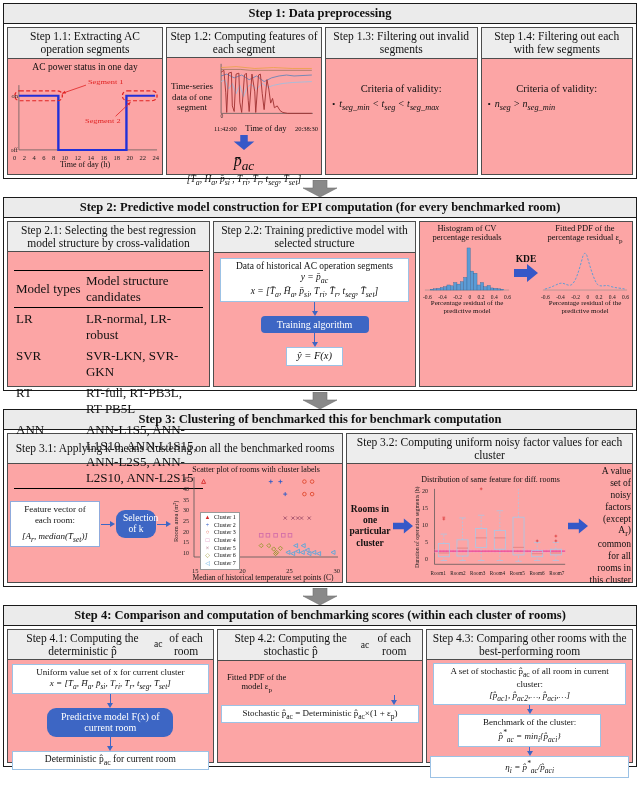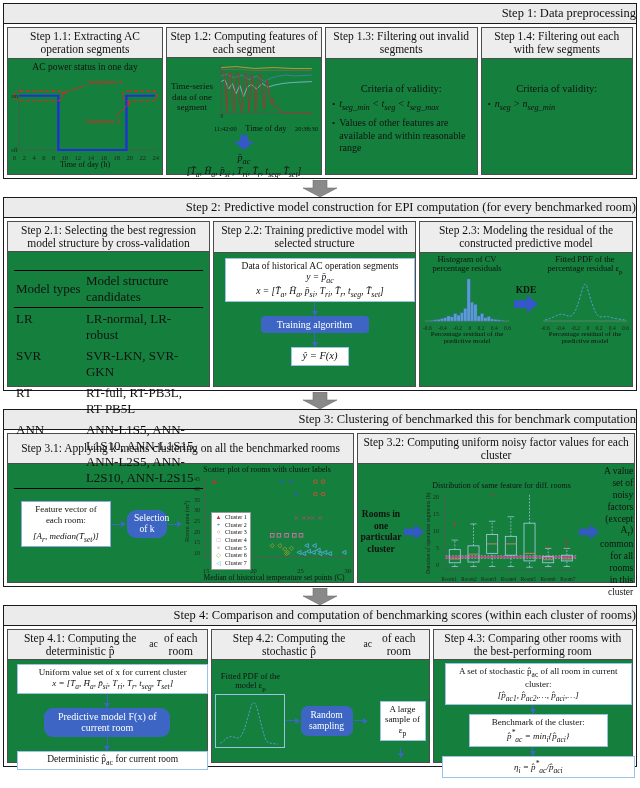--- a/index.html
+++ b/index.html
@@ -1,29 +1,29 @@
 <!DOCTYPE html>
 <html><head>
 <meta charset="utf-8">
 <style>
   html,body{margin:0;padding:0;background:#fff;}
   .page{width:640px;height:788px;box-sizing:border-box;padding:3px 3px;font-family:"Liberation Serif",serif;color:#111;overflow:hidden;}
   *{box-sizing:border-box;}
   .sec{border:1.4px solid #1a1a1a;background:#fff;}
-  .sec-head{background:#ebebeb;border-bottom:1px solid #1a1a1a;text-align:right;font-size:12.5px;padding:2px 0;}
+  .sec-head{background:#ebebeb;border-bottom:1px solid #1a1a1a;text-align:center;font-size:12.5px;padding:2px 0;font-weight:bold;}
   .sec-body{display:flex;gap:3px;padding:3px;}
-  .col{flex:1;border:1px solid #4d4d4d;display:flex;flex-direction:column;background:#15803d;}
+  .col{flex:1;border:1px solid #4d4d4d;display:flex;flex-direction:column;background:#fca5a5;}
   .col-head{background:#ededed;border-bottom:1px solid #4d4d4d;text-align:center;font-size:11.5px;line-height:1.12;padding:2px 3px;min-height:30px;display:flex;align-items:center;justify-content:center;}
   .col-body{flex:1;padding:3px 3px;position:relative;display:flex;flex-direction:column;align-items:center;}
   .gap-arrow{display:flex;justify-content:center;padding:1px 0;height:18px;}
   .mini-title{font-size:9.5px;text-align:center;line-height:1.1;}
   .xlabel{font-size:7.5px;text-align:center;line-height:1.1;}
   .tick-row{display:flex;justify-content:space-between;font-size:6.5px;color:#222;}
   .formula{font-style:italic;}
-  .bbox{border:1px solid #9cc2e5;padding:2px 4px;font-size:9.5px;text-align:center;line-height:1.2;background:#fff;margin-left:11px;}
+  .bbox{border:1px solid #9cc2e5;padding:2px 4px;font-size:9.5px;text-align:center;line-height:1.2;background:#fff;}
   .action{background:#3d66c4;color:#fff;text-align:center;font-size:10px;line-height:1.15;padding:3px 7px;border-radius:5px;}
   .arr-v{display:flex;flex-direction:column;align-items:center;}
   .arr-v .ln{width:0;border-left:1.4px solid #3d66c4;height:9px;}
   .arr-v .hd{width:0;height:0;border-left:3.5px solid transparent;border-right:3.5px solid transparent;border-top:5px solid #3d66c4;}
   .arr-h{display:flex;align-items:center;}
   .arr-h .ln{height:0;border-top:1.4px solid #3d66c4;width:9px;}
   .arr-h .hd{width:0;height:0;border-top:3.5px solid transparent;border-bottom:3.5px solid transparent;border-left:5px solid #3d66c4;}
   .axis{stroke:#555;stroke-width:0.8;fill:none;}
   .redDash{fill:none;stroke:#e02424;stroke-width:1.3;stroke-dasharray:4,2.4;}
   .redline{stroke:#e02424;stroke-width:0.9;}
@@ -116,34 +116,31 @@
               <div style="display:flex;justify-content:space-between;align-items:baseline;width:104px;">
                 <span style="font-size:6.5px;">11:42:00</span>
                 <span style="font-size:8.5px;">Time of day</span>
                 <span style="font-size:6.5px;">20:38:30</span>
               </div>
             </div>
           </div>
           <svg viewBox="0 0 22 16" width="22" height="15" style="margin:2px 0;">
             <polygon points="7,0 15,0 15,7 22,7 11,16 0,7 7,7" fill="#3558c8"></polygon>
           </svg>
-          <div class="formula" style="font-size:10px;">p̄<sub>ac</sub></div>
+          <div class="formula" style="font-size:16px;">p̄<sub>ac</sub></div>
           <div class="formula" style="font-size:9.5px;">[T̄<sub>a</sub>, H̄<sub>a</sub>, p̄<sub>si</sub> , T<sub>ri</sub>, T̄<sub>r</sub>, t<sub>seg</sub>, T̄<sub>set</sub>]</div>
         </div>
       </div>
 
       <div class="col">
         <div class="col-head">Step 1.3: Filtering out invalid segments</div>
         <div class="col-body" style="align-items:stretch;padding:6px 6px;">
           <div style="text-align:center;font-size:10.5px;margin-top:18px;">Criteria of validity:</div>
           <div class="bullet-row formula">
               <span>t<sub>seg_min</sub> &lt; t<sub>seg</sub> &lt; t<sub>seg_max</sub></span>
-            </div>
-          <div class="bullet-row">
-              <span>Values of other features are available and within reasonable range</span>
             </div>
         </div>
       </div>
 
       <div class="col">
         <div class="col-head">Step 1.4: Filtering out each with few segments</div>
         <div class="col-body" style="align-items:stretch;padding:6px 6px;">
           <div style="text-align:center;font-size:10.5px;margin-top:18px;">Criteria of validity:</div>
           <div class="bullet-row formula">
               <span>n<sub>seg</sub> &gt; n<sub>seg_min</sub></span>
@@ -210,21 +207,20 @@
           <div class="action" style="width:108px;border-radius:4px;">Training algorithm</div>
           <div class="arr-v">
               <span class="ln"></span>
               <span class="hd"></span>
             </div>
           <div class="bbox formula" style="font-size:10.5px;padding:2px 10px;">ŷ = F(x)</div>
         </div>
       </div>
 
       <div class="col">
-        <div class="col-head">Step 2.3: Modeling the residual of the constructed predictive model</div>
         <div class="col-body" style="flex-direction:row;align-items:flex-start;gap:2px;padding-top:2px;">
           <div style="width:88px;display:flex;flex-direction:column;align-items:center;">
             <div class="mini-title" style="font-size:8.5px;height:20px;">Histogram of CV percentage residuals</div>
             <svg viewBox="0 0 92 52" width="88" height="50">
               <line x1="2" y1="48" x2="90" y2="48" stroke="#888" stroke-width="0.6"></line>
               <g fill="#5b9bd5" stroke="#35618e" stroke-width="0.35">
                 <rect x="7.5" y="47.1" width="3.5" height="0.9"></rect>
                   <rect x="11" y="46.7" width="3.5" height="1.3"></rect>
                 <rect x="14.5" y="46.2" width="3.5" height="1.8"></rect>
                   <rect x="18" y="45.4" width="3.5" height="2.6"></rect>
@@ -560,39 +556,25 @@
               <span class="hd"></span>
             </div>
           <div class="bbox" style="width:99%;">Deterministic p̂<sub>ac</sub> for current room</div>
         </div>
       </div>
 
       <div class="col">
         <div class="col-head">Step 4.2: Computing the stochastic p̂<sub>ac</sub> of each room</div>
         <div class="col-body" style="align-items:stretch;padding:12px 3px;">
           <div style="width:72px;text-align:center;font-size:8.5px;line-height:1.1;">Fitted PDF of the model ε<sub>p</sub></div>
-          <div style="display:flex;align-items:center;gap:1px;">
-            <svg viewBox="0 0 72 56" width="70" height="54" style="border:1px solid #9cc2e5;">
-              <path class="pdfdash" d="M4,52 C8,50 10,46 14,45 C18,44 20,47 24,46 C30,44 34,20 38,10 Q40,7 42,10 C46,20 50,44 54,50 C58,53 62,52 66,53"></path>
-            </svg>
-            <div class="arr-h">
-                <span class="ln"></span>
-                <span class="hd"></span>
-              </div>
-            <div class="action" style="width:52px;border-radius:7px;font-size:9.5px;padding:4px 2px;">Random sampling</div>
-            <div class="arr-h">
-                <span class="ln"></span>
-                <span class="hd"></span>
-              </div>
-            <div class="bbox" style="width:46px;font-size:9px;">A large sample of ε<sub>p</sub></div>
-          </div>
           <div class="arr-v" style="margin-left:auto;margin-right:22px;">
               <span class="ln" style="height:5px;"></span>
               <span class="hd"></span>
             </div>
+          <div class="bbox" style="font-size:9px;">Stochastic p̂<sub>ac</sub> = Deterministic p̂<sub>ac</sub>×(1 + ε<sub>p</sub>)</div>
         </div>
       </div>
 
       <div class="col">
         <div class="col-head">Step 4.3: Comparing other rooms with the best-performing room</div>
         <div class="col-body" style="padding-top:3px;">
           <div class="bbox" style="width:97%;font-size:9px;">
             <div>A set of stochastic p̂<sub>ac</sub> of all room in current cluster:</div>
             <div class="formula">[p̂<sub>ac1</sub>, p̂<sub>ac2</sub>,…, p̂<sub>aci</sub>,…]</div>
           </div>

